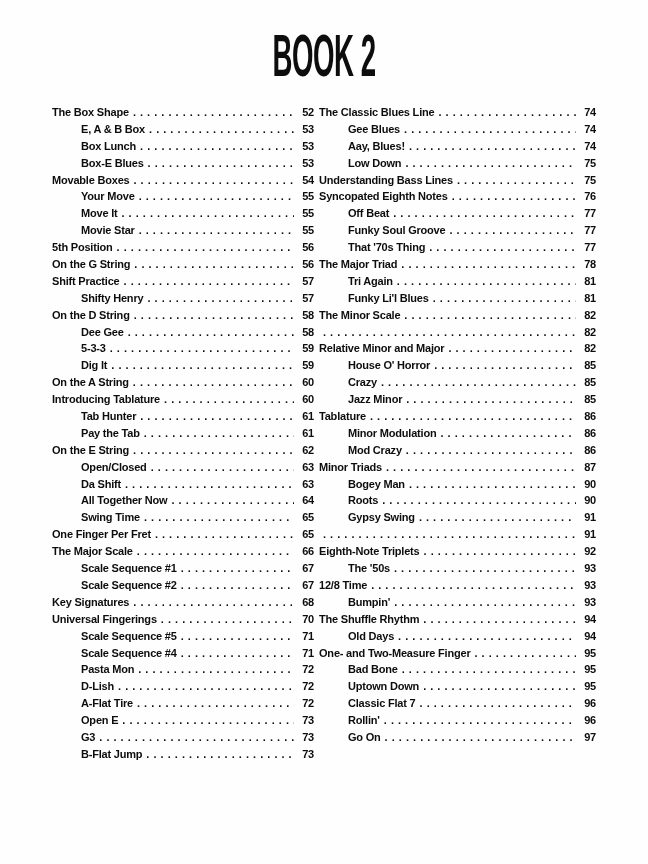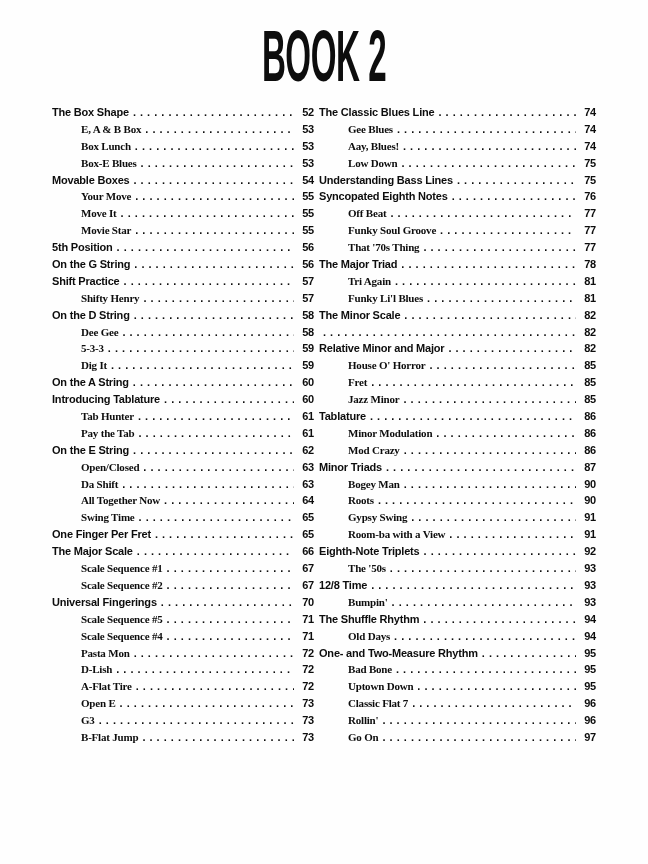--- a/index.html
+++ b/index.html
@@ -16,21 +16,21 @@
     font-family: "Liberation Sans", sans-serif;
     overflow: hidden;
   }
   .title-wrap {
     position: absolute;
     top: 14px;
     left: 0;
     right: 0;
     text-align: center;
     font-weight: 700;
-    font-size: 72px;
+    font-size: 60px;
     line-height: 84px;
     letter-spacing: -1px;
     white-space: nowrap;
   }
   .title-inner {
     display: inline-block;
     transform: scaleX(0.46);
     transform-origin: 50% 50%;
   }
   .columns {
@@ -47,21 +47,21 @@
   }
   .col-left  { width: 262px; margin-right: 5px; }
   .col-right { width: 277px; }
   .toc-row {
     display: flex;
     align-items: baseline;
     height: 16.9px;
     line-height: 16.9px;
     white-space: nowrap;
   }
-  .toc-row.indent .toc-label { padding-left: 29px; font-family: Liberation Serif, serif; }
+  .toc-row.indent .toc-label { padding-left: 29px; }
   .toc-label { flex: 0 0 auto; }
   .toc-leader {
     flex: 1 1 auto;
     overflow: hidden;
     margin: 0 3px 0 4px;
     min-width: 8px;
   }
   .toc-leader::after {
     content: ". . . . . . . . . . . . . . . . . . . . . . . . . . . . . . . . . . . . . . . . . . . . . . . . . . . . . . . . . . . .";
     letter-spacing: 0.5px;
@@ -220,20 +220,25 @@
           <span class="toc-label">Scale Sequence #1</span>
           <span class="toc-leader"></span>
           <span class="toc-page">67</span>
         </div>
         <div class="toc-row indent">
           <span class="toc-label">Scale Sequence #2</span>
           <span class="toc-leader"></span>
           <span class="toc-page">67</span>
         </div>
         <div class="toc-row">
+          <span class="toc-label">Key Signatures</span>
+          <span class="toc-leader"></span>
+          <span class="toc-page">68</span>
+        </div>
+        <div class="toc-row">
           <span class="toc-label">Universal Fingerings</span>
           <span class="toc-leader"></span>
           <span class="toc-page">70</span>
         </div>
         <div class="toc-row indent">
           <span class="toc-label">Scale Sequence #5</span>
           <span class="toc-leader"></span>
           <span class="toc-page">71</span>
         </div>
         <div class="toc-row indent">
@@ -346,21 +351,21 @@
           <span class="toc-label">Relative Minor and Major</span>
           <span class="toc-leader"></span>
           <span class="toc-page">82</span>
         </div>
         <div class="toc-row indent">
           <span class="toc-label">House O' Horror</span>
           <span class="toc-leader"></span>
           <span class="toc-page">85</span>
         </div>
         <div class="toc-row indent">
-          <span class="toc-label">Fret</span>
+          <span class="toc-label">Crazy</span>
           <span class="toc-leader"></span>
           <span class="toc-page">85</span>
         </div>
         <div class="toc-row indent">
           <span class="toc-label">Jazz Minor</span>
           <span class="toc-leader"></span>
           <span class="toc-page">85</span>
         </div>
         <div class="toc-row">
           <span class="toc-label">Tablature</span>
@@ -391,21 +396,20 @@
           <span class="toc-label">Roots</span>
           <span class="toc-leader"></span>
           <span class="toc-page">90</span>
         </div>
         <div class="toc-row indent">
           <span class="toc-label">Gypsy Swing</span>
           <span class="toc-leader"></span>
           <span class="toc-page">91</span>
         </div>
         <div class="toc-row indent">
-          <span class="toc-label">Room-ba with a View</span>
           <span class="toc-leader"></span>
           <span class="toc-page">91</span>
         </div>
         <div class="toc-row">
           <span class="toc-label">Eighth-Note Triplets</span>
           <span class="toc-leader"></span>
           <span class="toc-page">92</span>
         </div>
         <div class="toc-row indent">
           <span class="toc-label">The '50s</span>
@@ -426,21 +430,21 @@
           <span class="toc-label">The Shuffle Rhythm</span>
           <span class="toc-leader"></span>
           <span class="toc-page">94</span>
         </div>
         <div class="toc-row indent">
           <span class="toc-label">Old Days</span>
           <span class="toc-leader"></span>
           <span class="toc-page">94</span>
         </div>
         <div class="toc-row">
-          <span class="toc-label">One- and Two-Measure Rhythm</span>
+          <span class="toc-label">One- and Two-Measure Finger</span>
           <span class="toc-leader"></span>
           <span class="toc-page">95</span>
         </div>
         <div class="toc-row indent">
           <span class="toc-label">Bad Bone</span>
           <span class="toc-leader"></span>
           <span class="toc-page">95</span>
         </div>
         <div class="toc-row indent">
           <span class="toc-label">Uptown Down</span>

